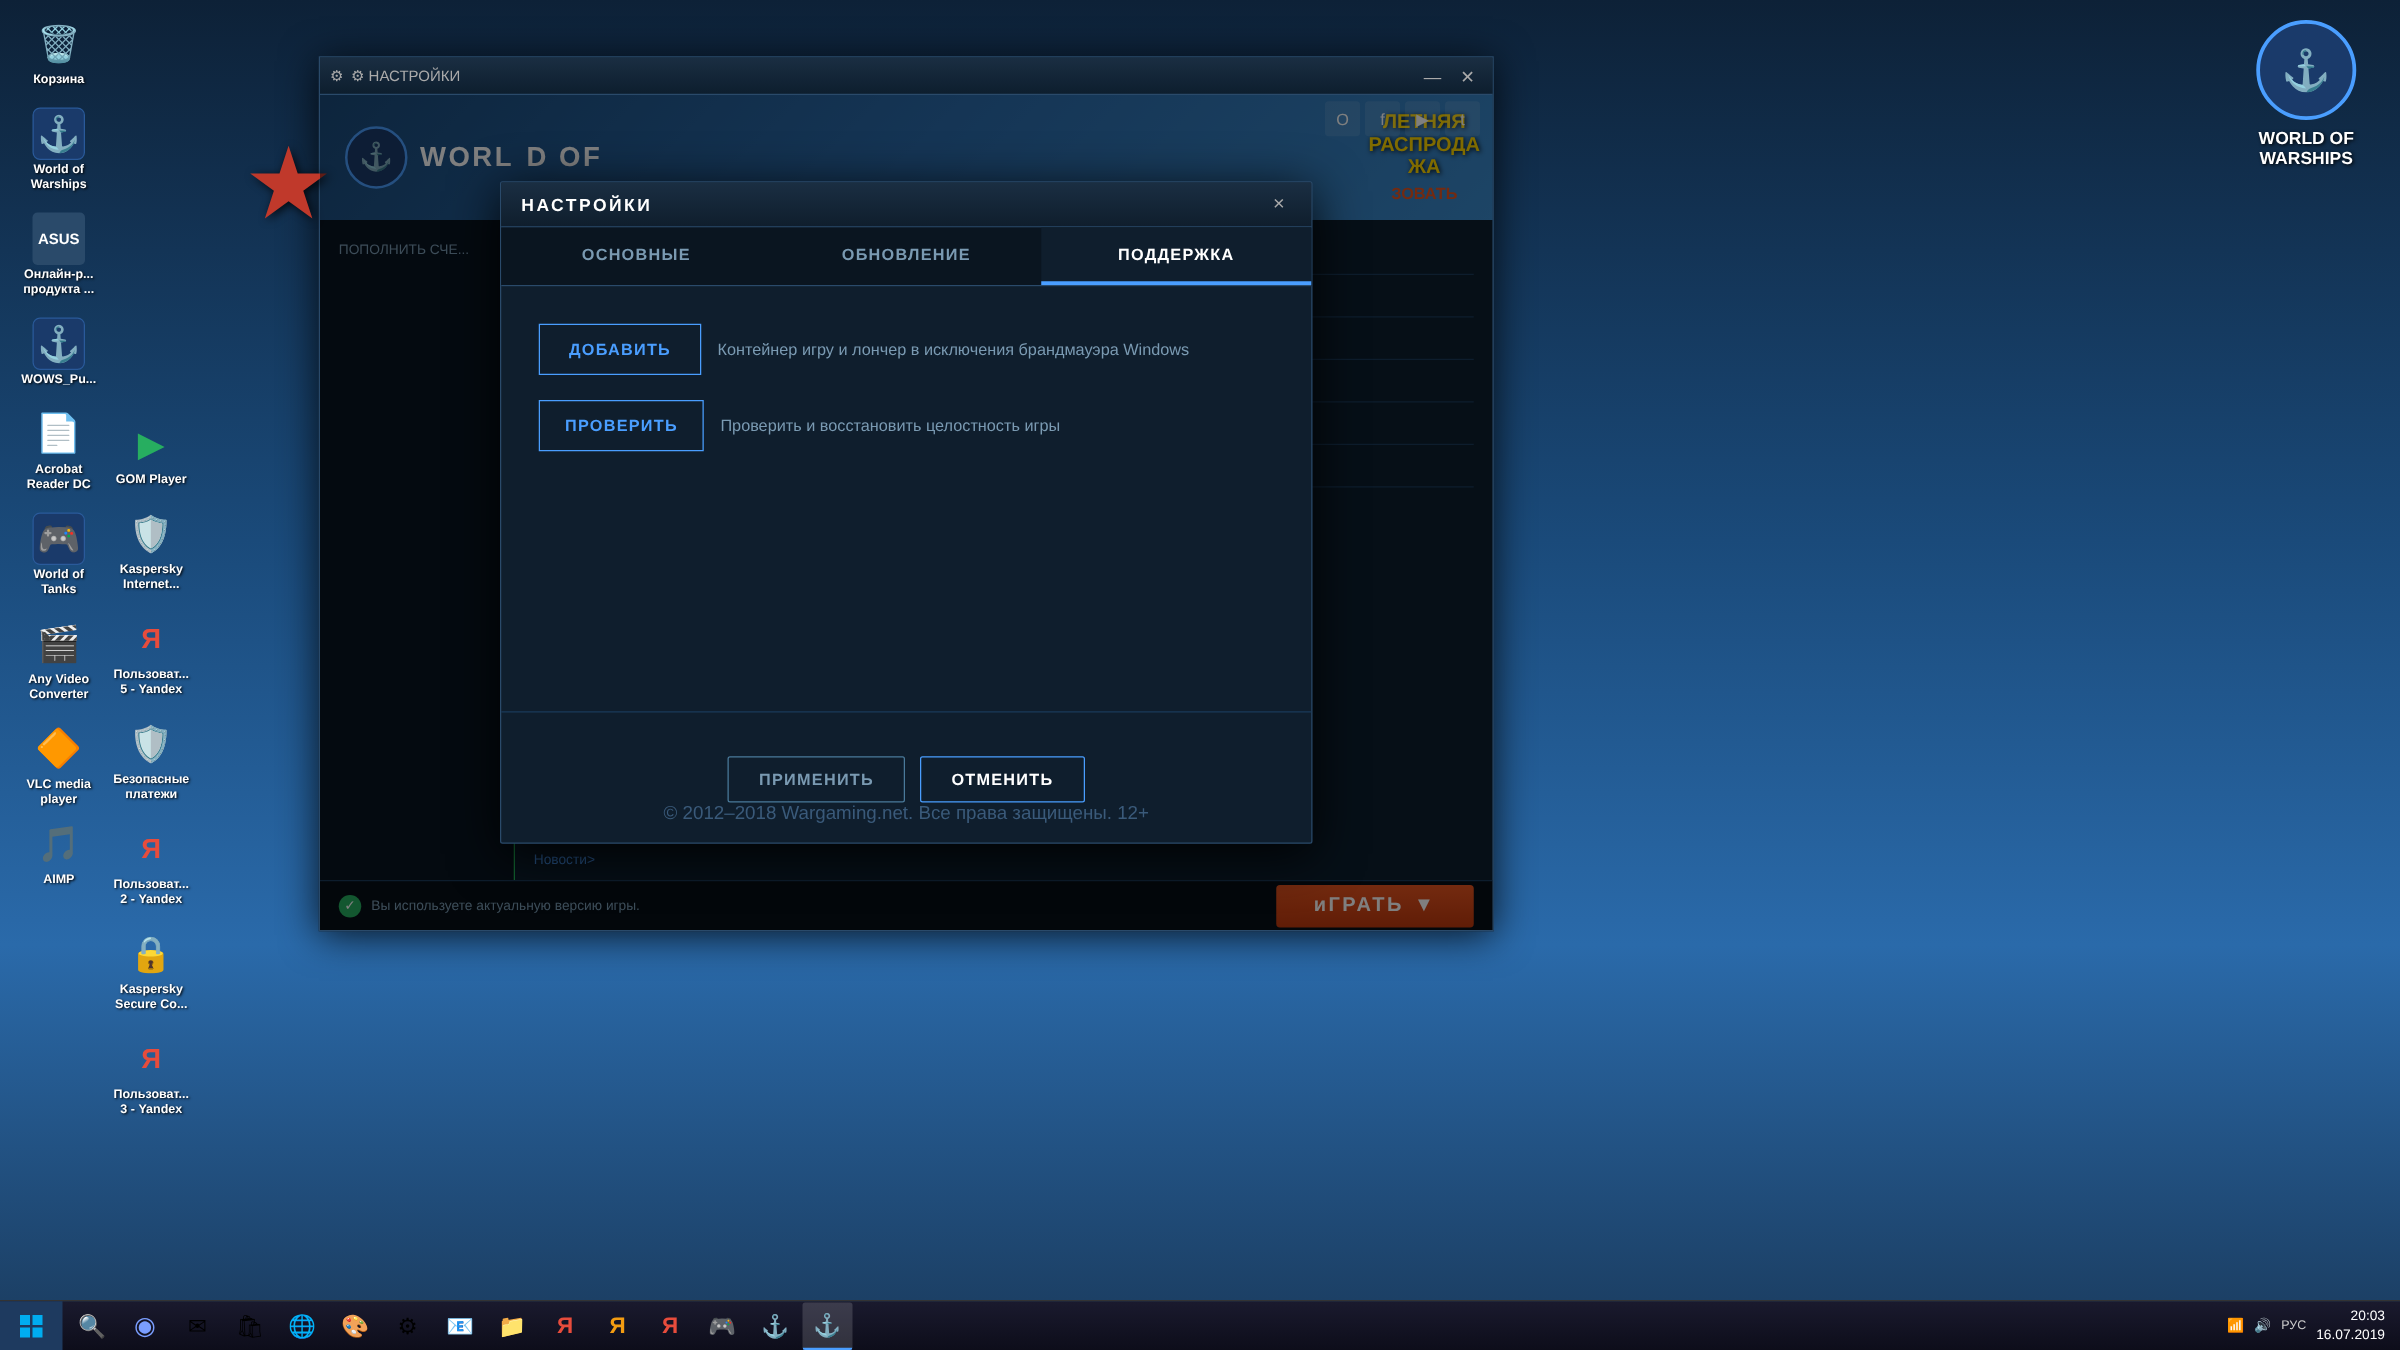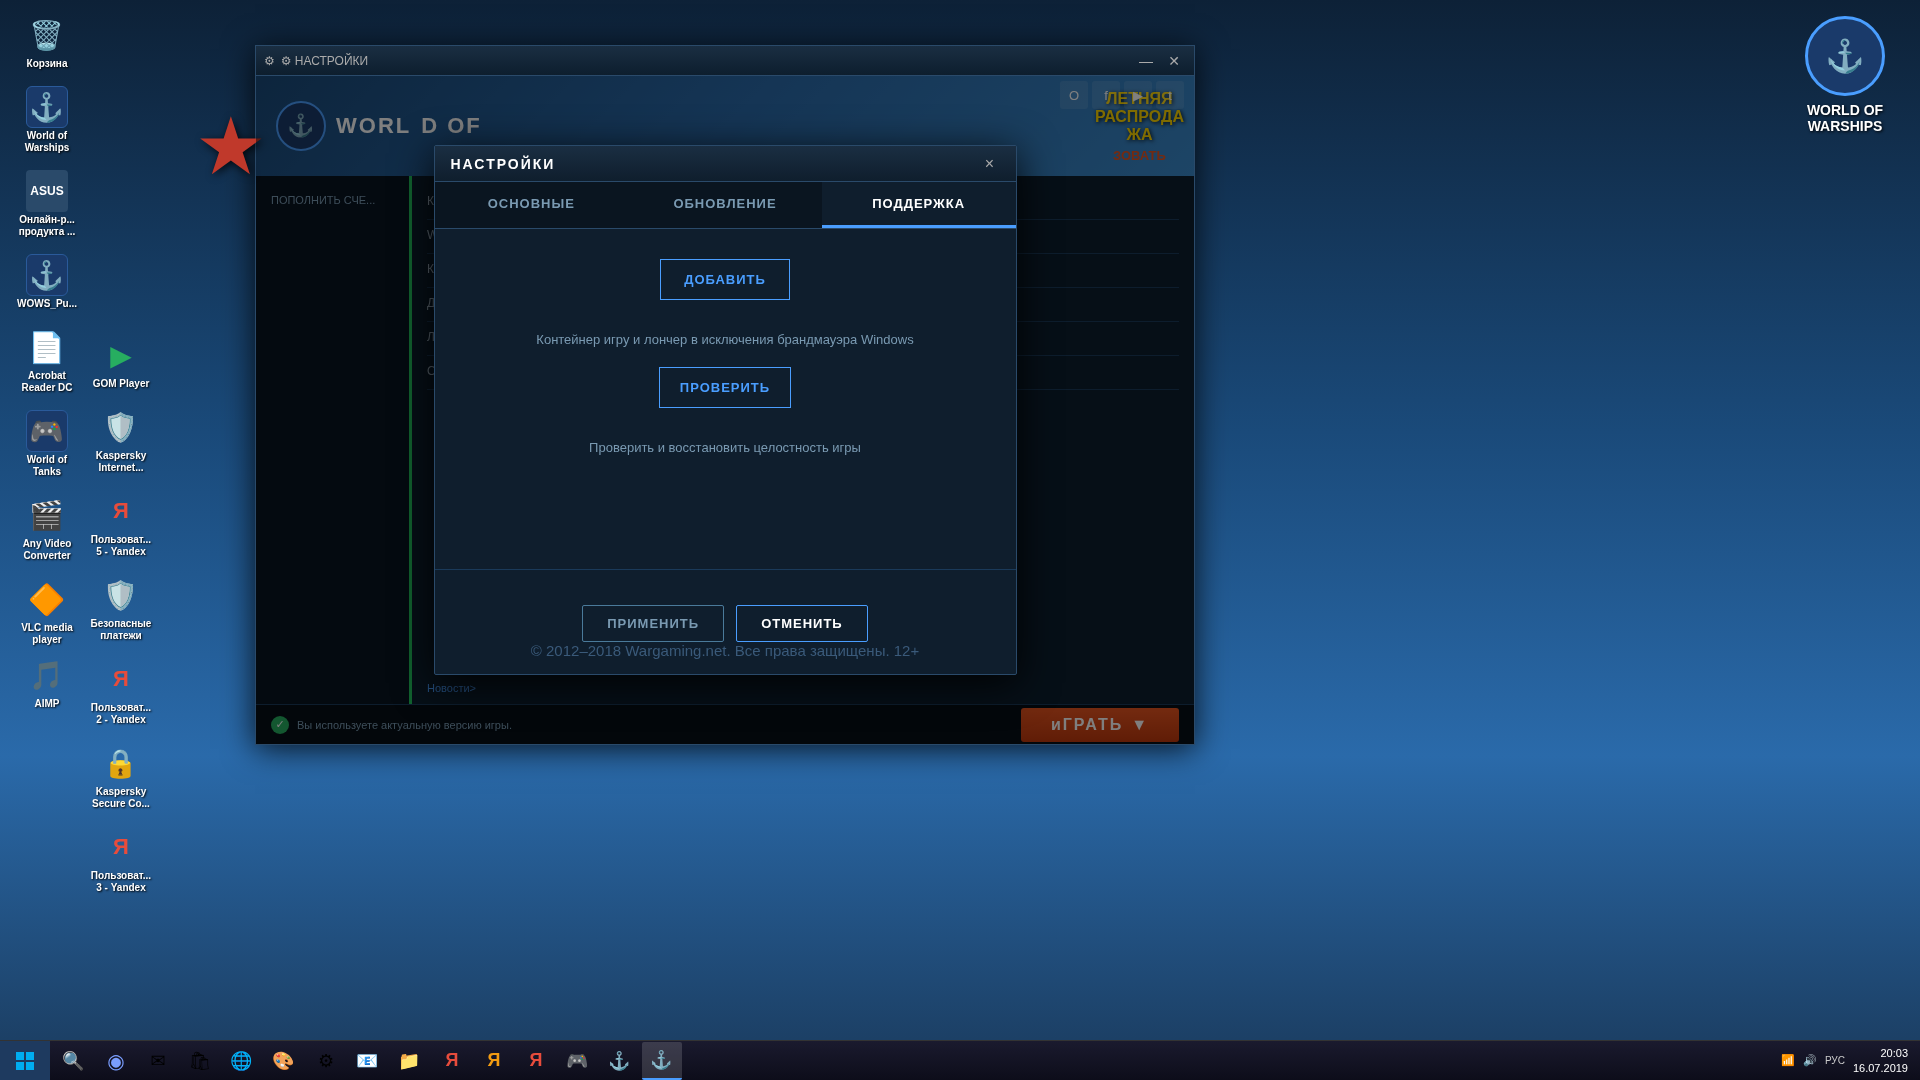--- a/index.html
+++ b/index.html
@@ -263,21 +263,21 @@
 
     
     .launcher-body {
       display: flex;
       height: calc(100% - 100px - 40px);
     }
 
     .launcher-sidebar {
       width: 156px;
       background: rgba(0,0,0,0.3);
-      border-right: 3px solid #22c55e;
+      border-right: 1px solid #22c55e;
       padding: 10px 0;
     }
 
     .sidebar-nav-item {
       padding: 8px 12px;
       color: #7a9ab2;
       font-size: 11px;
       cursor: pointer;
       border-left: 3px solid transparent;
     }
@@ -369,21 +369,21 @@
       position: absolute;
       top: 0; left: 0; right: 0; bottom: 0;
       background: rgba(0,0,0,0.5);
       display: flex;
       align-items: center;
       justify-content: center;
       z-index: 200;
     }
 
     .settings-dialog {
-      width: 583px;
+      width: 650px;
       background: #0f1e2d;
       border: 1px solid #2a4a6a;
       box-shadow: 0 8px 40px rgba(0,0,0,0.9);
       border-radius: 2px;
       position: relative;
     }
 
     .dialog-titlebar {
       height: 36px;
       background: linear-gradient(180deg, #1a2e42 0%, #0f1e2d 100%);
@@ -442,23 +442,22 @@
 
     
     .dialog-body {
       padding: 30px 30px 20px;
       min-height: 320px;
     }
 
     .dialog-action-row {
       display: flex;
       align-items: center;
-      gap: 32px;
+      gap: 13px;
       margin-bottom: 20px;
-      flex-direction: column;
     }
 
     .action-btn {
       min-width: 130px;
       padding: 12px 20px;
       background: transparent;
       border: 1px solid #4a9eff;
       color: #4a9eff;
       font-size: 13px;
       font-weight: bold;

